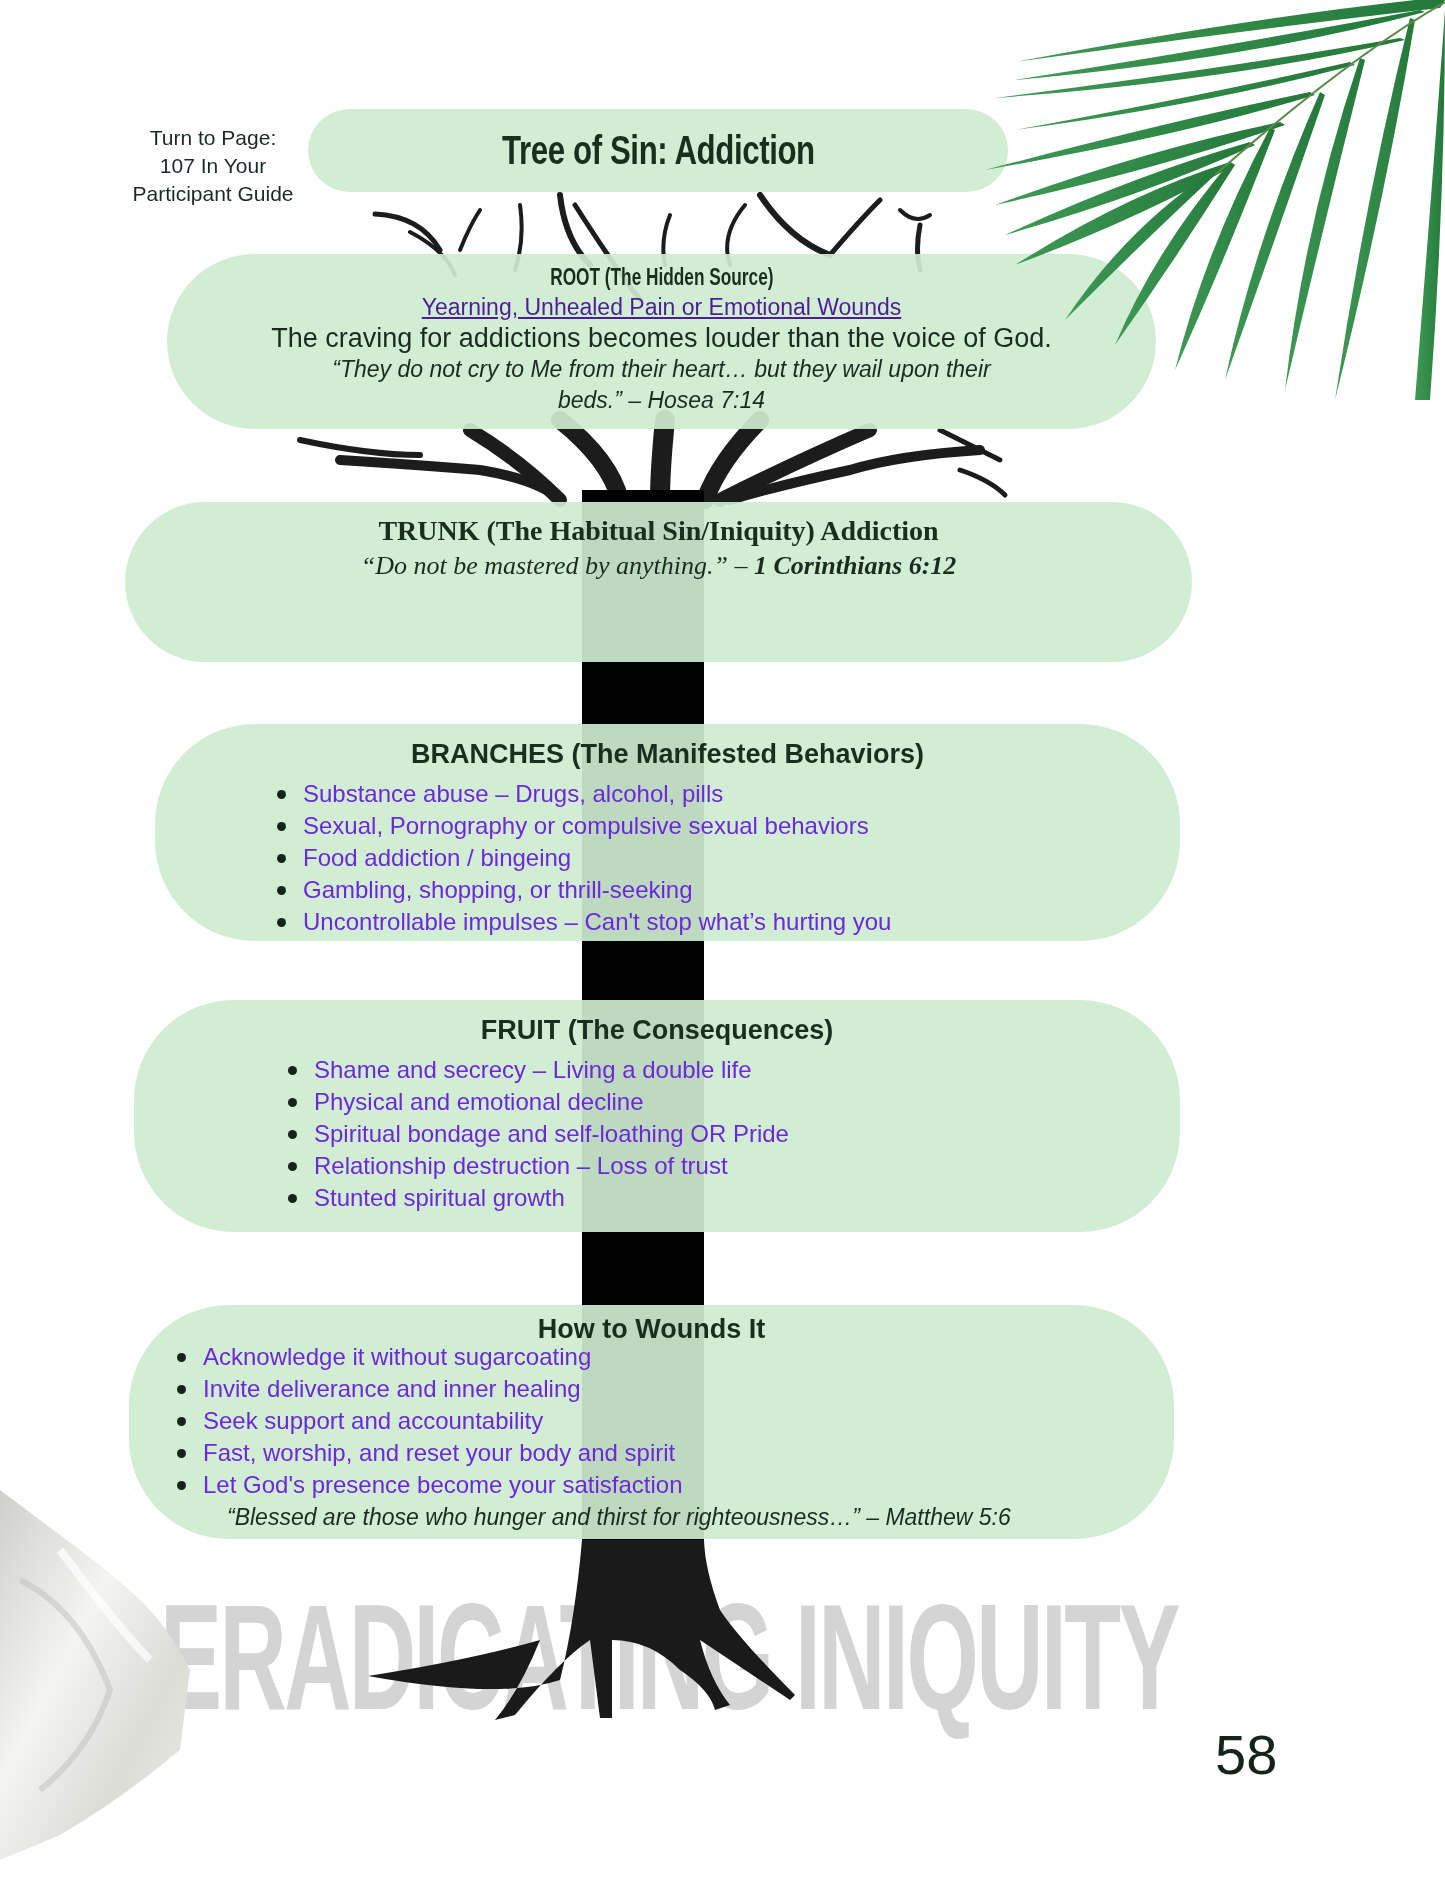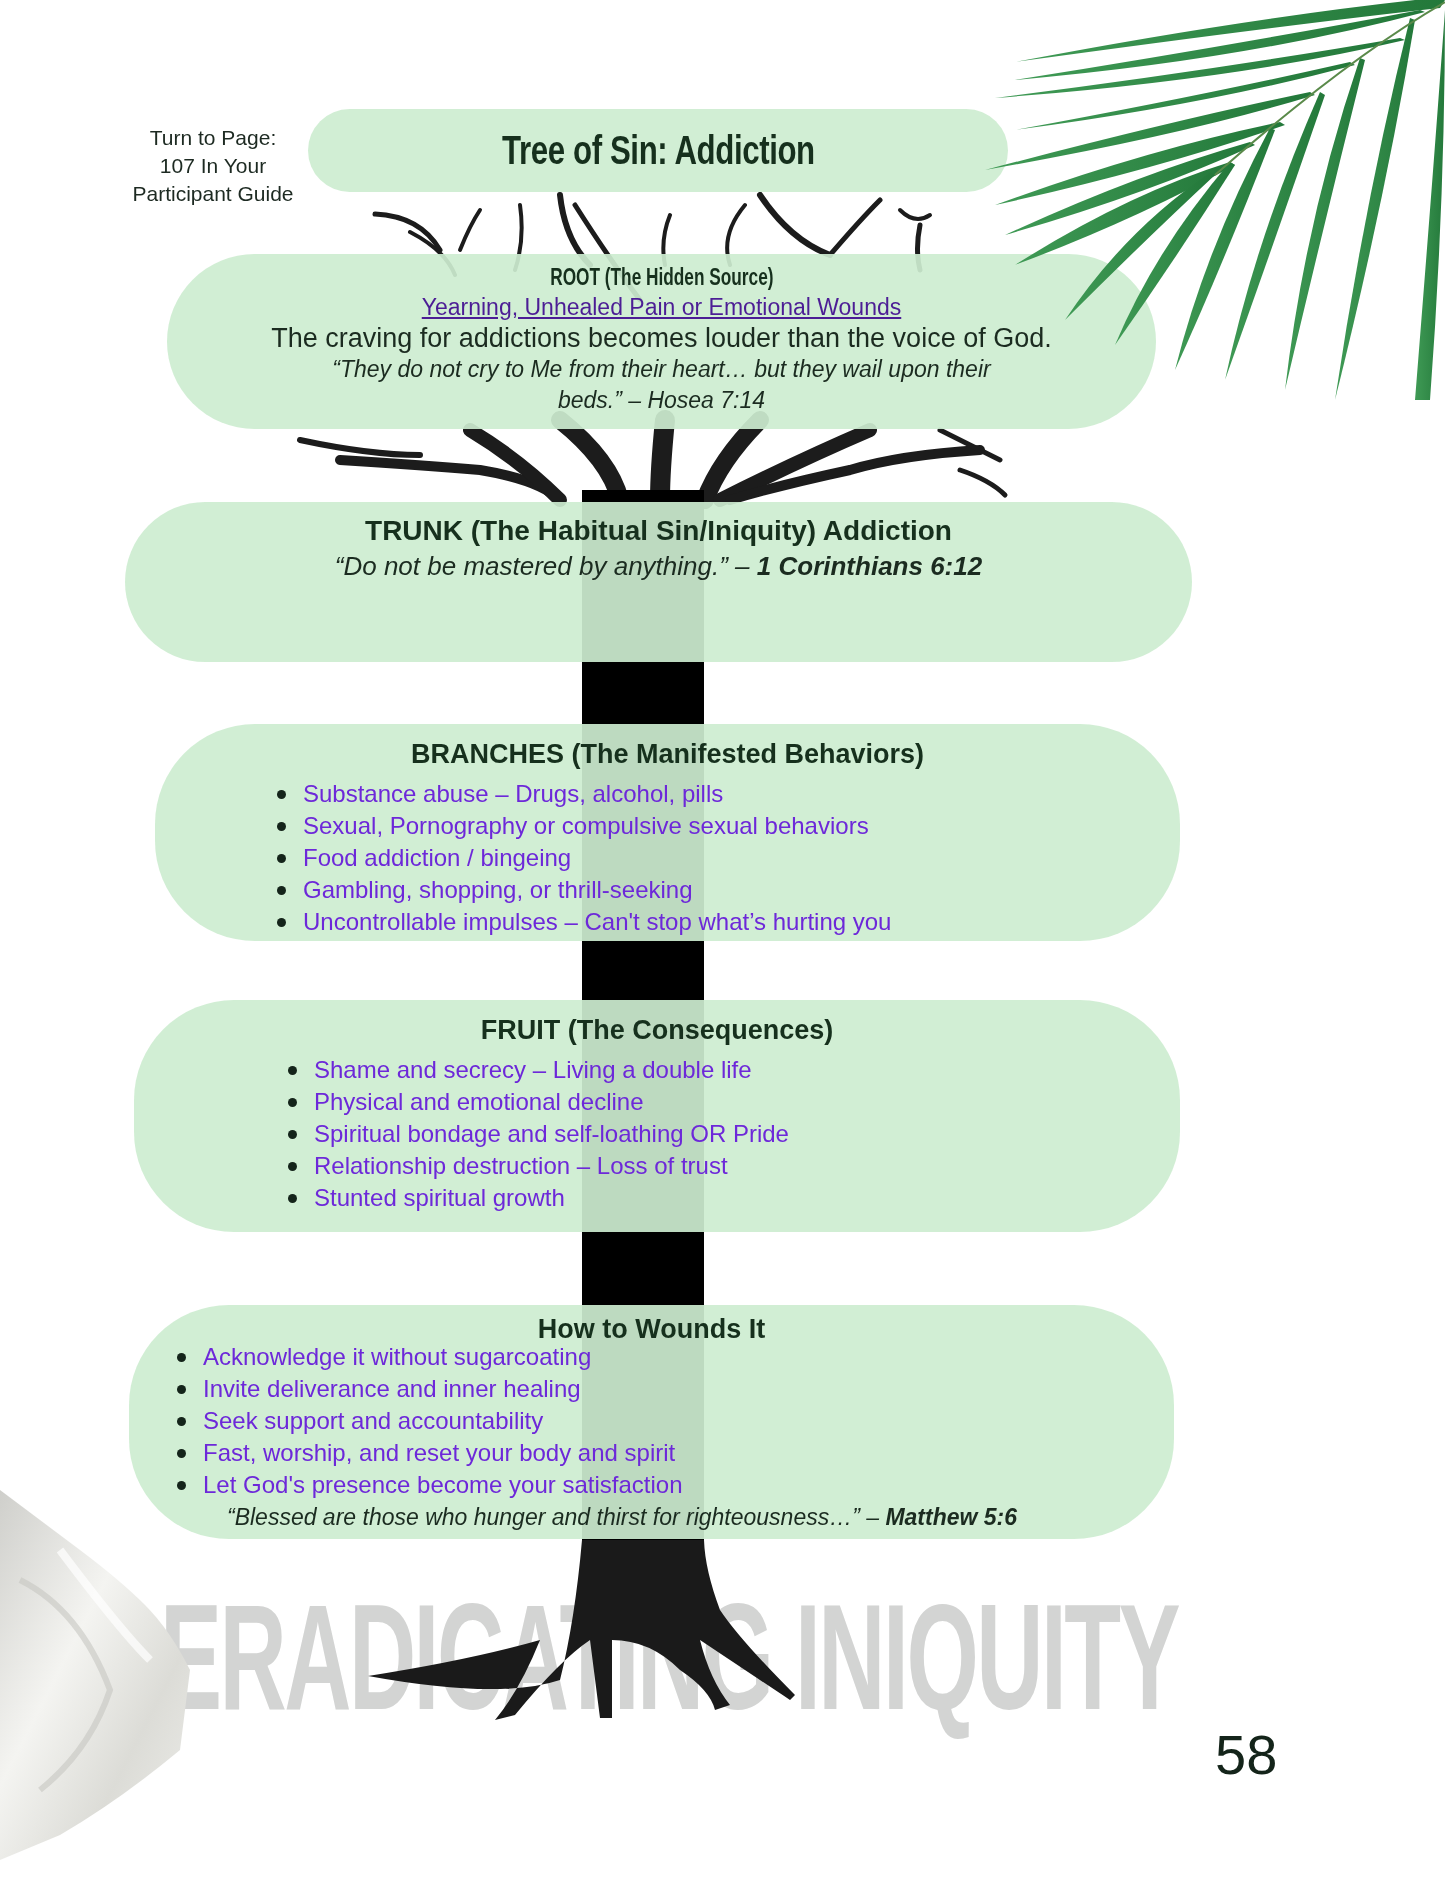--- a/index.html
+++ b/index.html
@@ -25,39 +25,39 @@
     display:flex; align-items:center; justify-content:center; }
   .title { font-family:"Liberation Sans", sans-serif; font-weight:bold; font-size:40px;
     color:#16301d; transform:scaleX(0.78); letter-spacing:-0.5px; }
 
   .root-box { left:167px; top:254px; width:989px; height:175px; border-radius:88px; padding-top:8px; }
   .root-h { font-weight:bold; font-size:23px; color:#16301d; transform:scaleX(0.75); line-height:30px; display:inline-block; }
   .root-sub { font-size:23px; text-decoration:underline; line-height:31px; color:#4c1d95; }
   .root-line { font-size:27px; line-height:31px; color:#1b2b20; }
   .root-quote { font-size:23px; font-style:italic; line-height:31px; color:#1b2b20; }
 
-  .trunk-box { left:125px; top:502px; width:1067px; height:160px; border-radius:80px; padding-top:12px; }
+  .trunk-box { left:125px; top:502px; width:1067px; height:160px; border-radius:80px; padding-top:12px;font-family:Liberation Serif, serif; }
   .trunk-h { font-weight:bold; font-size:28px; line-height:34px; color:#16301d; }
   .trunk-line { font-size:26px; line-height:35px; color:#1b2b20; padding:0 40px; }
   .trunk-quote { font-size:26px; font-style:italic; line-height:36px; color:#1b2b20; }
   .trunk-quote b { font-weight:bold; }
 
   .branches-box { left:155px; top:724px; width:1025px; height:217px; border-radius:100px; padding-top:12px; }
   .fruit-box { left:134px; top:1000px; width:1046px; height:232px; border-radius:100px; padding-top:12px; }
   .uproot-box { left:129px; top:1305px; width:1045px; height:234px; border-radius:100px; padding-top:6px; }
 
   .sec-h { font-weight:bold; font-size:27px; line-height:36px; color:#16301d; }
   ul.blist { list-style:none; margin:6px 0 0 0; padding:0; text-align:left; }
   ul.blist li { font-size:24px; line-height:32px; color:#6d28d9; position:relative; padding-left:28px; }
   ul.blist li .dot { position:absolute; left:2px; top:12px; width:9px; height:9px; border-radius:50%; background:#14241a; }
   .branches-box ul.blist { margin-left:120px; }
   .fruit-box ul.blist { margin-left:152px; }
   .uproot-box ul.blist { margin-left:46px; margin-top:-6px; }
   .uproot-quote { font-size:23px; font-style:italic; line-height:32px; color:#1b2b20; text-align:left; margin-left:98px; }
-  .uproot-quote b { font-weight:bold;margin-top:24px; }
+  .uproot-quote b { font-weight:normal;margin-top:24px; }
 
   .page-num { position:absolute; left:1215px; top:1722px; font-size:56px; color:#14241a; z-index:4; }
 
   
   #palm { position:absolute; right:0; top:0; width:460px; height:400px; z-index:5; }
   
   #cloth { position:absolute; left:0; top:1490px; width:190px; height:370px; z-index:5; }
 </style>
 </head>
 <body>

